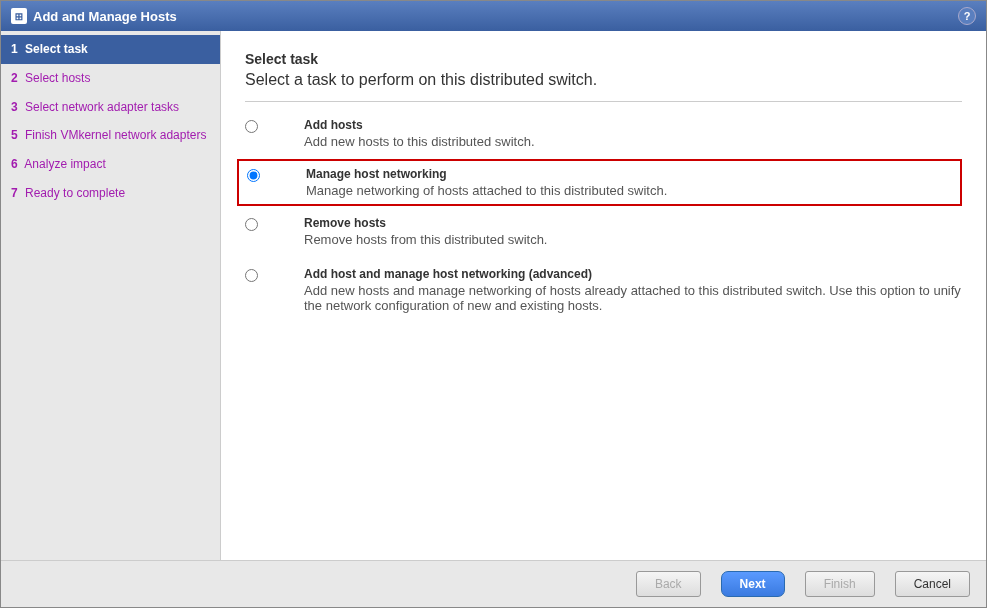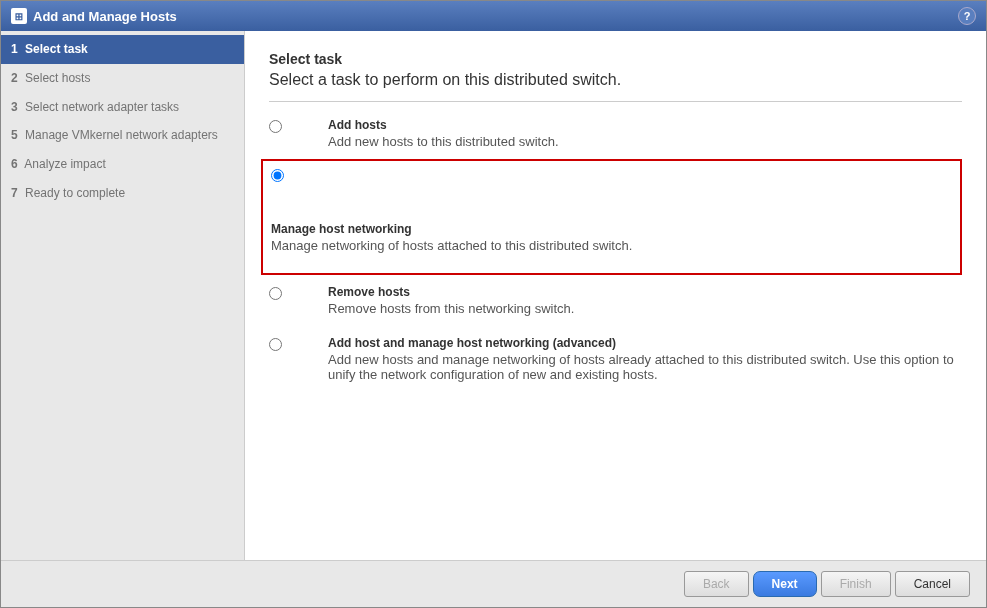--- a/index.html
+++ b/index.html
@@ -60,39 +60,39 @@
       display: flex;
       align-items: center;
       justify-content: center;
     }
     .dialog-body {
       display: flex;
       flex: 1;
       overflow: hidden;
     }
     .sidebar {
-      width: 244px;
+      width: 220px;
       background: #e8e8e8;
       border-right: 1px solid #ccc;
       padding-top: 4px;
     }
     .sidebar-item {
       padding: 6px 10px;
       font-size: 12px;
       color: #333;
       cursor: pointer;
       line-height: 1.4;
     }
     .sidebar-item.active {
       background: #3a5fa0;
       color: white;
       font-weight: bold;
     }
     .sidebar-item.disabled {
-      color: #737373;
+      color: #a21caf;
     }
     .sidebar-item .step-num {
       font-weight: bold;
       margin-right: 4px;
     }
     .main-content {
       flex: 1;
       padding: 20px 24px;
       background: #fff;
       overflow-y: auto;
@@ -142,21 +142,21 @@
       padding: 6px 8px;
       margin-left: -8px;
       margin-bottom: 10px;
     }
     .footer {
       background: #e8e8e8;
       border-top: 1px solid #ccc;
       padding: 10px 16px;
       display: flex;
       justify-content: flex-end;
-      gap: 4px;
+      gap: 20px;
       align-items: flex-end;
     }
     .btn {
       padding: 5px 18px;
       font-size: 12px;
       border: 1px solid #999;
       border-radius: 3px;
       cursor: pointer;
       background: linear-gradient(to bottom, #f5f5f5, #ddd);
       color: #333;
@@ -196,21 +196,21 @@
       <div class="sidebar-item disabled">
         <span class="step-num">2</span>
         <span>Select hosts</span>
       </div>
       <div class="sidebar-item disabled">
         <span class="step-num">3</span>
         <span>Select network adapter tasks</span>
       </div>
       <div class="sidebar-item disabled">
         <span class="step-num">5</span>
-        <span>Manage VMkernel network adapters</span>
+        <span>Finish VMkernel network adapters</span>
       </div>
       <div class="sidebar-item disabled">
         <span class="step-num">6</span>
         <span>Analyze impact</span>
       </div>
       <div class="sidebar-item disabled">
         <span class="step-num">7</span>
         <span>Ready to complete</span>
       </div>
     </div>
@@ -222,34 +222,34 @@
 
       <div class="option-row">
         <input type="radio" name="task" id="add-hosts" style="">
         <label for="add-hosts" class="option-label">
           <span class="label-title">Add hosts</span>
           <span class="label-desc">Add new hosts to this distributed switch.</span>
         </label>
       </div>
 
       <div class="highlighted-option">
-        <div class="option-row" style="margin-bottom:14px;flex-direction:column;">
+        <div class="option-row" style="margin-bottom:0;">
           <input type="radio" name="task" id="manage-host-networking" checked="" style="">
           <label for="manage-host-networking" class="option-label">
             <span class="label-title">Manage host networking</span>
             <span class="label-desc">Manage networking of hosts attached to this distributed switch.</span>
           </label>
         </div>
       </div>
 
       <div class="option-row">
         <input type="radio" name="task" id="remove-hosts" style="">
         <label for="remove-hosts" class="option-label">
           <span class="label-title">Remove hosts</span>
-          <span class="label-desc">Remove hosts from this networking switch.</span>
+          <span class="label-desc">Remove hosts from this distributed switch.</span>
         </label>
       </div>
 
       <div style="height: 10px;"></div>
 
       <div class="option-row">
         <input type="radio" name="task" id="add-host-advanced" style="">
         <label for="add-host-advanced" class="option-label">
           <span class="label-title">Add host and manage host networking (advanced)</span>
           <span class="label-desc">Add new hosts and manage networking of hosts already attached to this distributed switch. Use this option to unify the network configuration of new and existing hosts.</span>

